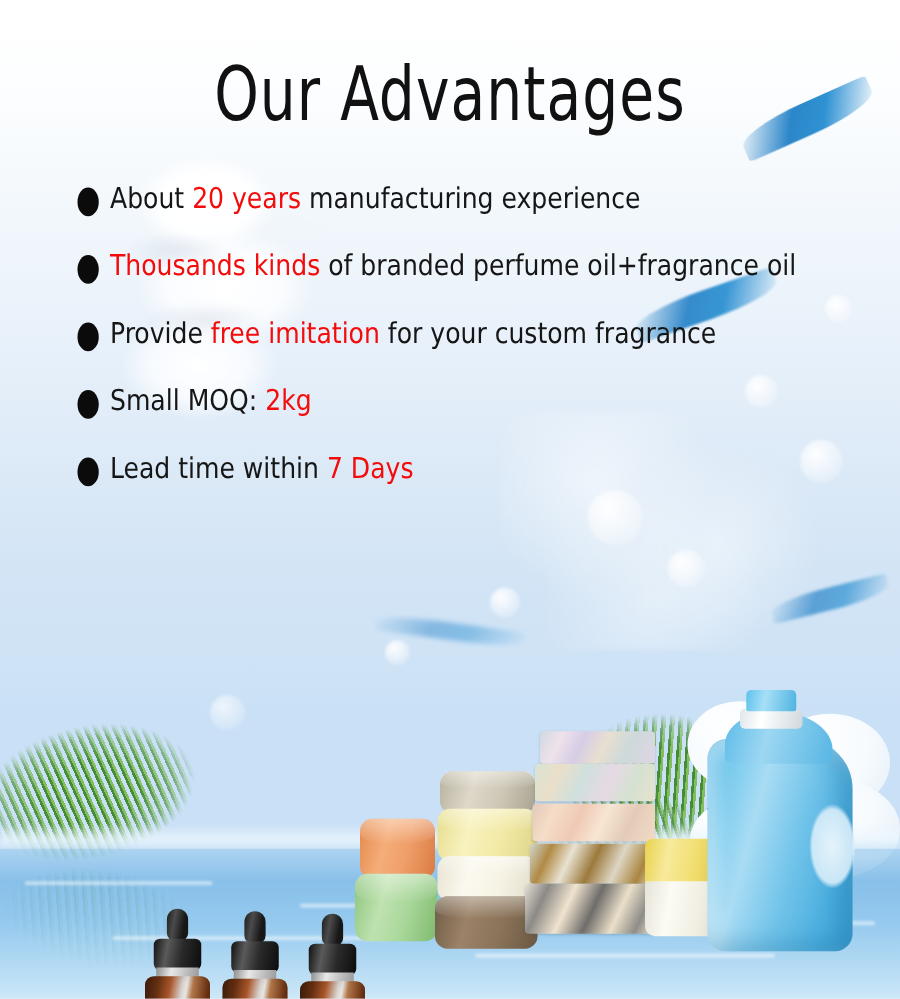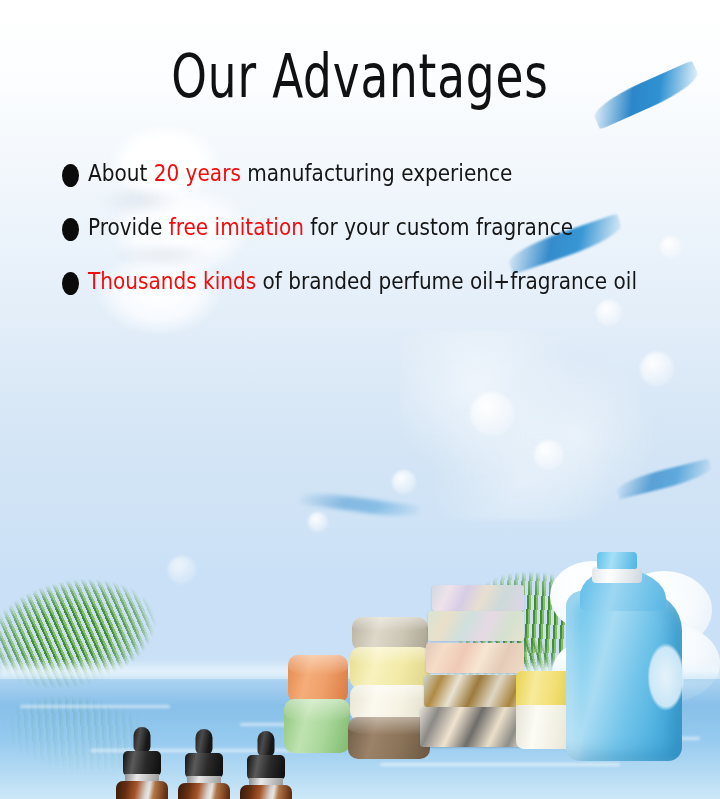--- a/index.html
+++ b/index.html
@@ -90,21 +90,21 @@
 
   
   .advantages {
     position: absolute;
     left: 62px; top: 146px;
     width: 600px;
     z-index: 6;
   }
   .adv-row {
     display: flex;
-    align-items: center;
+    align-items: flex-start;
     height: 54px;
   }
   .adv-bullet {
     flex: 0 0 auto;
     width: 17px; height: 23px;
     border-radius: 50%;
     background: #0b0b0b;
     margin-top: 4px;
     margin-right: 9px;
   }
@@ -277,25 +277,33 @@
 
   <div class="title">Our Advantages</div>
 
   <div class="advantages" id="adv-list">
       <div class="adv-row">
         <div class="adv-bullet"></div>
         <div class="adv-text"><span>About </span><span class="hl">20 years</span><span> manufacturing experience</span></div>
       </div>
       <div class="adv-row">
         <div class="adv-bullet"></div>
+        <div class="adv-text"><span class="hl">Thousands kinds</span><span> of branded perfume oil+fragrance oil</span></div>
+      </div>
+      <div class="adv-row">
+        <div class="adv-bullet"></div>
         <div class="adv-text"><span>Provide </span><span class="hl">free imitation</span><span> for your custom fragrance</span></div>
       </div>
       <div class="adv-row">
         <div class="adv-bullet"></div>
-        <div class="adv-text"><span class="hl">Thousands kinds</span><span> of branded perfume oil+fragrance oil</span></div>
+        <div class="adv-text"><span>Small MOQ: </span><span class="hl">2kg</span></div>
+      </div>
+      <div class="adv-row">
+        <div class="adv-bullet"></div>
+        <div class="adv-text"><span>Lead time within </span><span class="hl">7 Days</span></div>
       </div>
     </div>
 
   <div class="scene">
 
     <div class="palm" style="left:-34px;bottom:100px;width:210px;height:130px;transform:rotate(-12deg);">
       <div class="frond-blade"></div>
     </div>
     <div class="palm" style="left:-16px;bottom:16px;width:190px;height:96px;transform:rotate(8deg);opacity:0.55;">
       <div class="frond-blade"></div>

